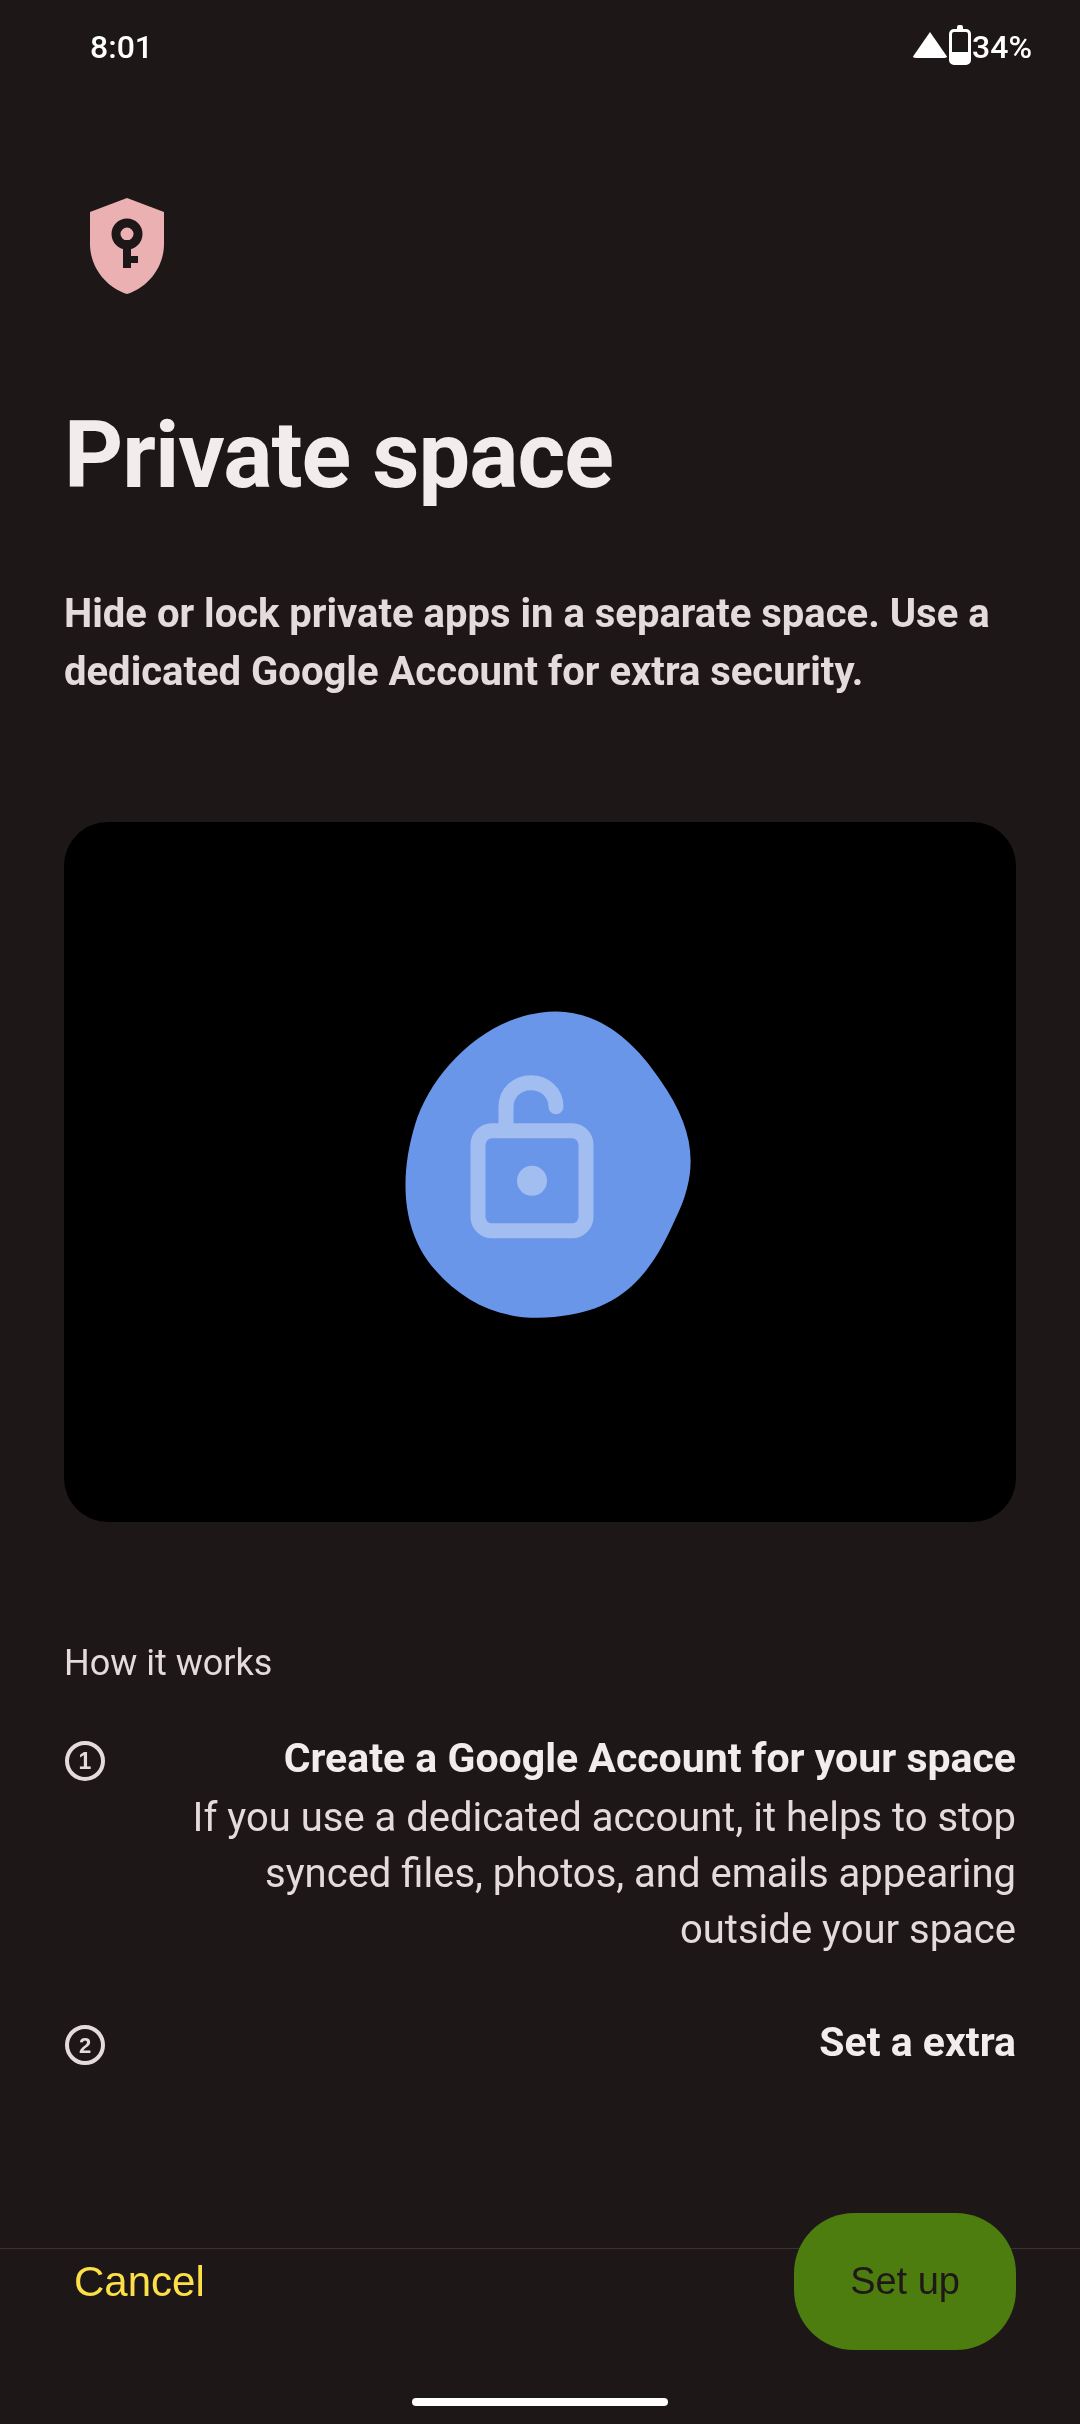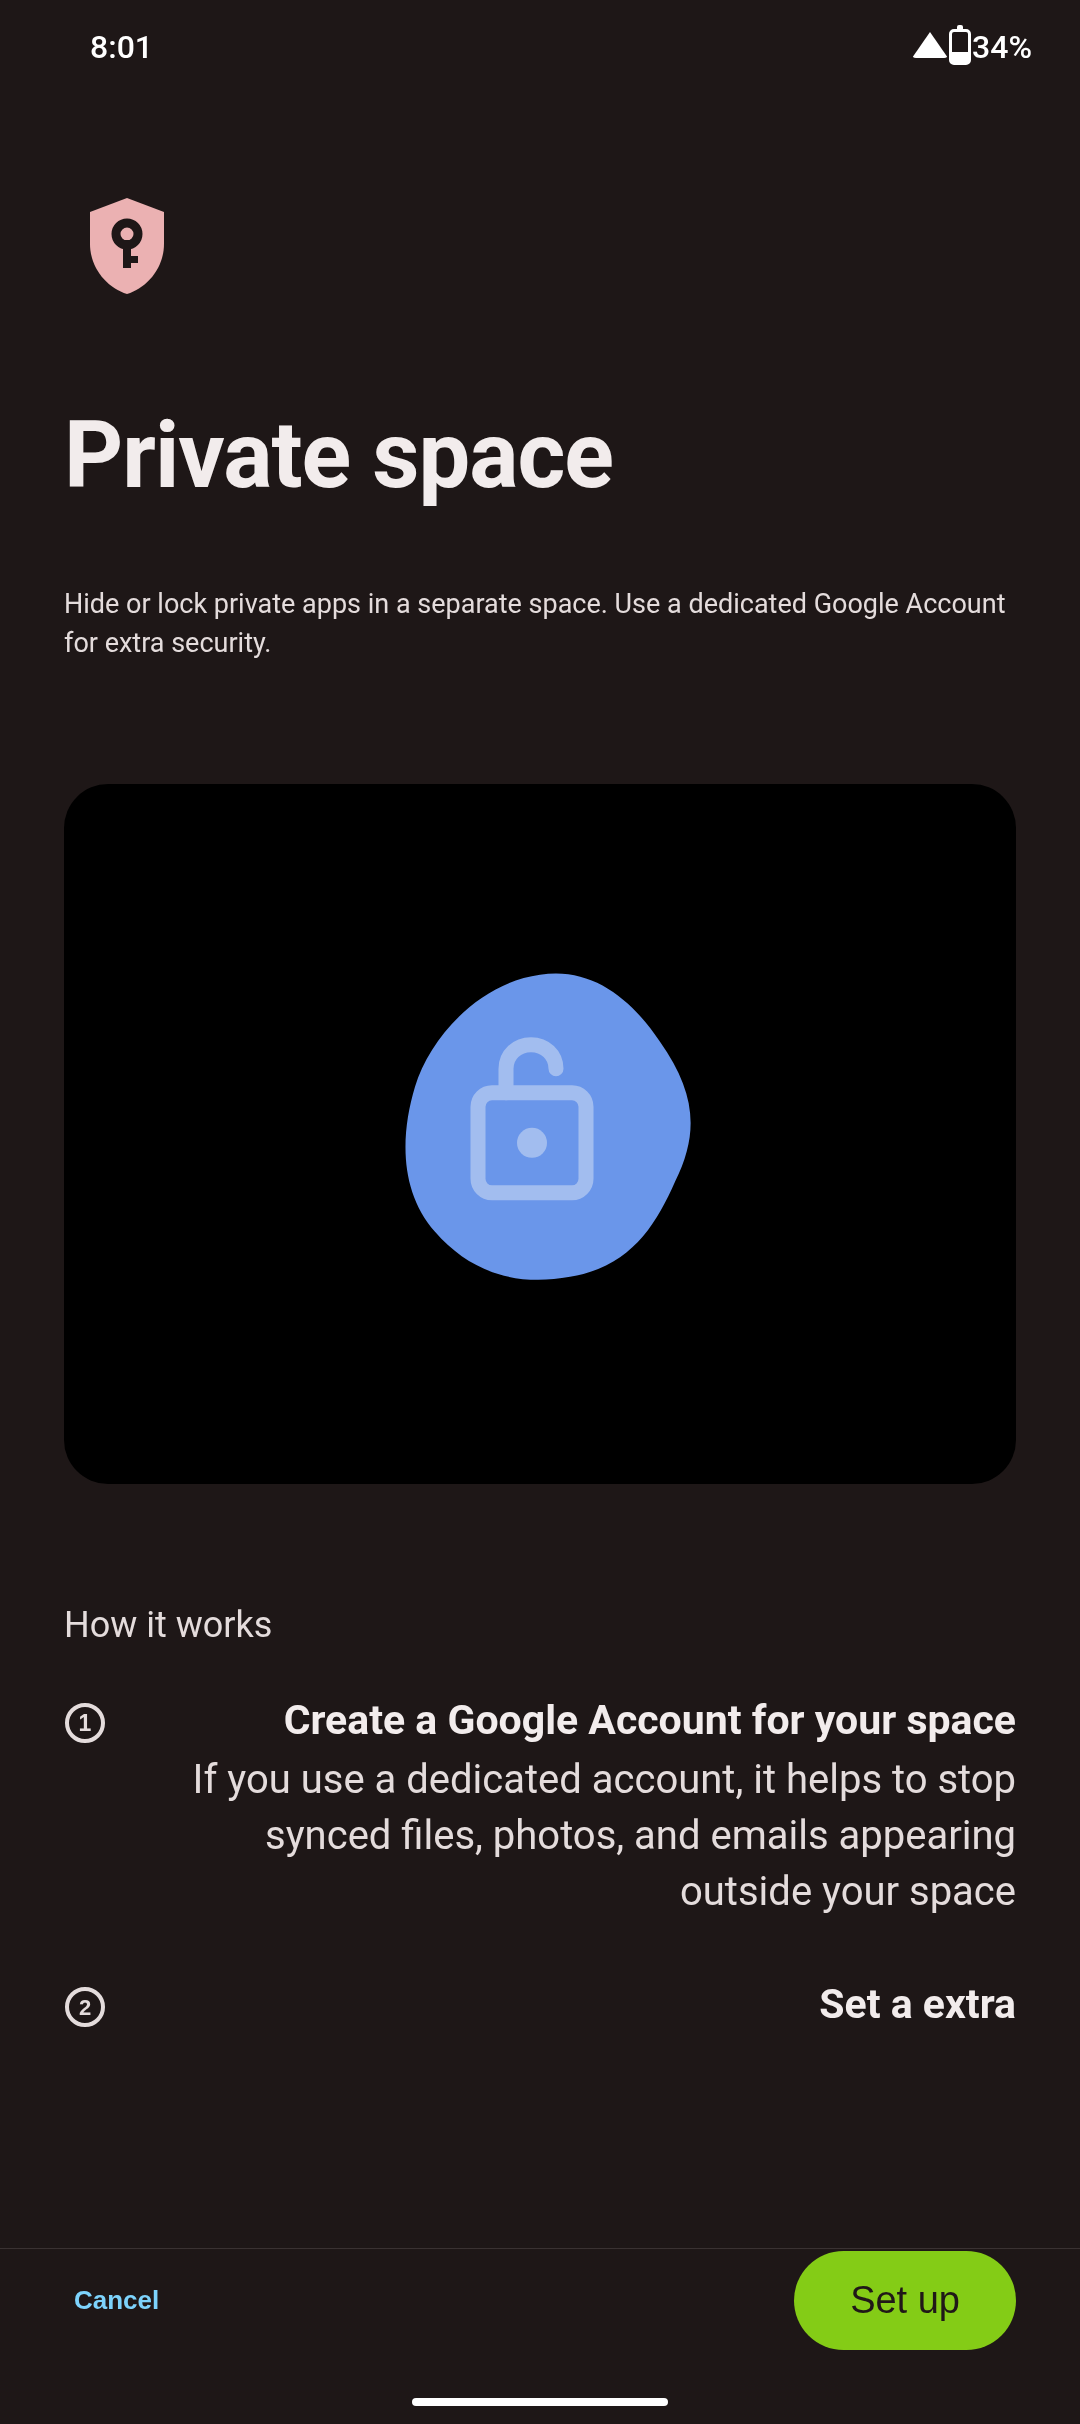--- a/index.html
+++ b/index.html
@@ -77,24 +77,24 @@
       margin-bottom: 106px;
     }
     .page-title {
       font-size: 92px;
       font-weight: 700;
       color: #f2ecec;
       letter-spacing: -1px;
       margin-bottom: 76px;
     }
     .page-description {
-      font-size: 27px;
+      font-size: 40px;
       line-height: 1.46;
       color: #e4dcdc;
-      font-weight: 400;
+      font-weight: 700;
       margin-bottom: 120px;
     }
     .illustration-card {
       width: 100%;
       height: 700px;
       background: #000000;
       border-radius: 44px;
       margin: 0 auto 120px;
       display: flex;
       align-items: center;
@@ -153,35 +153,35 @@
       position: absolute;
       left: 0;
       right: 0;
       bottom: 30px;
       padding: 44px 64px;
       display: flex;
       justify-content: space-between;
       align-items: center;
     }
     .cancel-btn {
-      font-size: 26px;
-      color: #7dd3fc;
-      font-weight: 700;
+      font-size: 42px;
+      color: #fde047;
+      font-weight: 400;
       background: transparent;
       border: none;
       cursor: pointer;
       padding: 10px;
     }
     .setup-btn {
       font-size: 38px;
       color: #201818;
       font-weight: 500;
-      background: #84cc16;
+      background: #4d7c0f;
       border: none;
-      padding: 28px 56px;
+      padding: 47px 56px;
       border-radius: 60px;
       cursor: pointer;
     }
     .nav-handle {
       position: absolute;
       bottom: 18px;
       left: 50%;
       transform: translateX(-50%);
       width: 256px;
       height: 8px;

